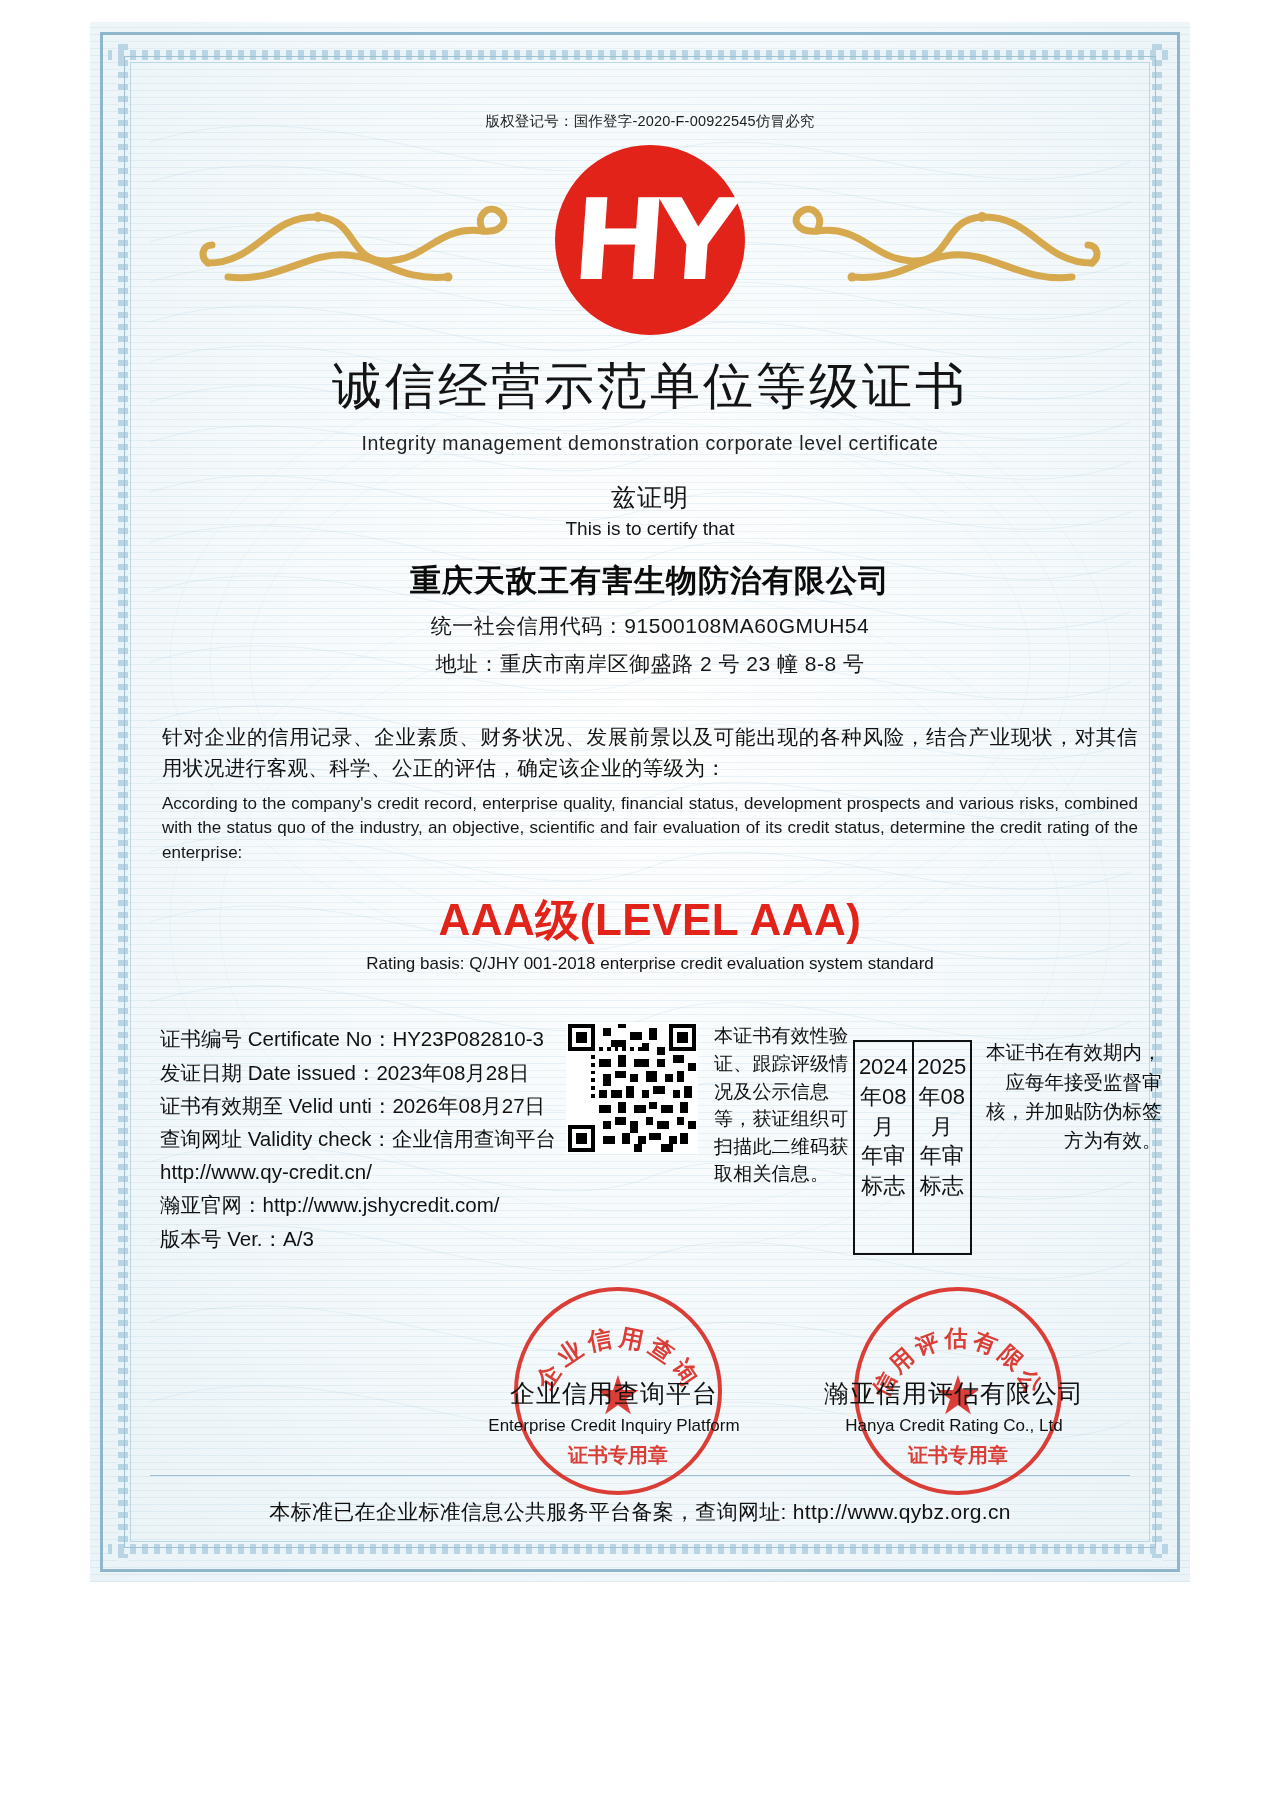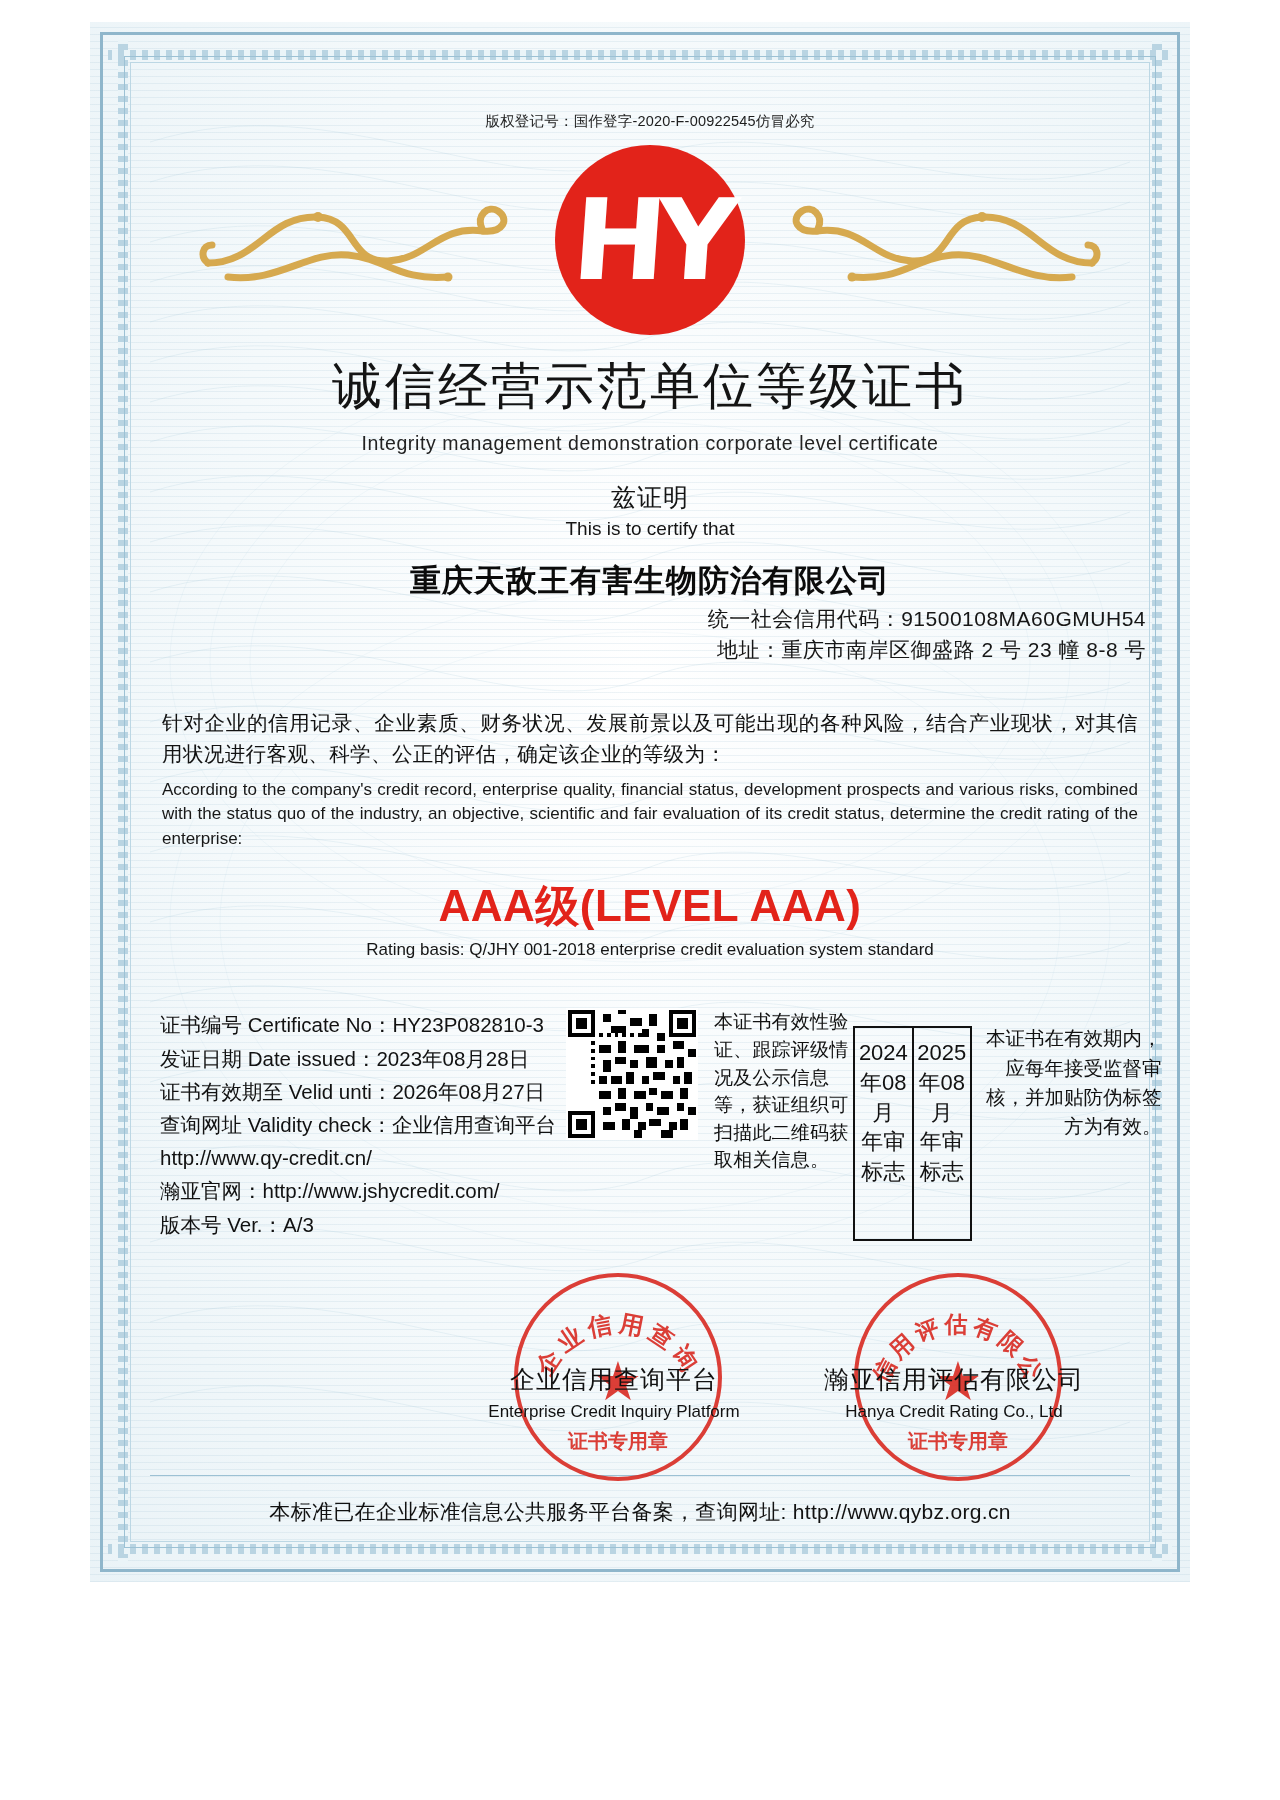--- a/index.html
+++ b/index.html
@@ -159,24 +159,24 @@
 
   .company-name {
     text-align: center;
     font-size: 31px;
     font-weight: bold;
     color: #0b0b0b;
     margin-top: 20px;
     letter-spacing: 1px;
   }
   .company-meta {
-    text-align: right;
+    text-align: center;
     font-size: 21px;
     color: #161616;
-    margin-top: 3px;
+    margin-top: 10px;
     letter-spacing: 0.5px;
   }
 
   
   .body-block {
     margin-top: 44px;
     padding: 0 8px;
   }
   .para-cn {
     font-size: 20.5px;

